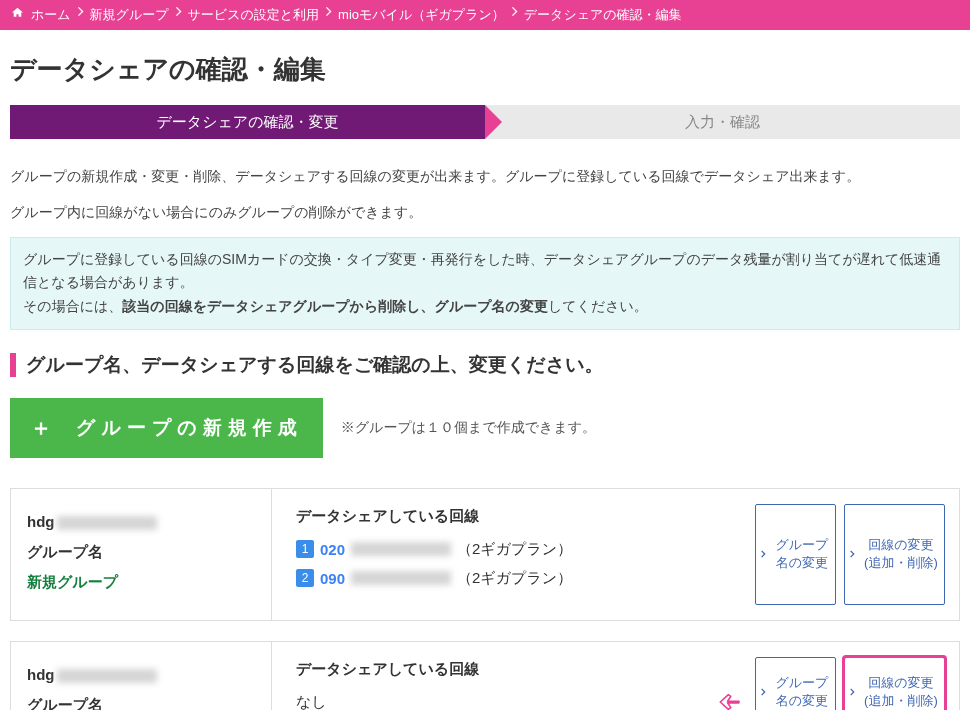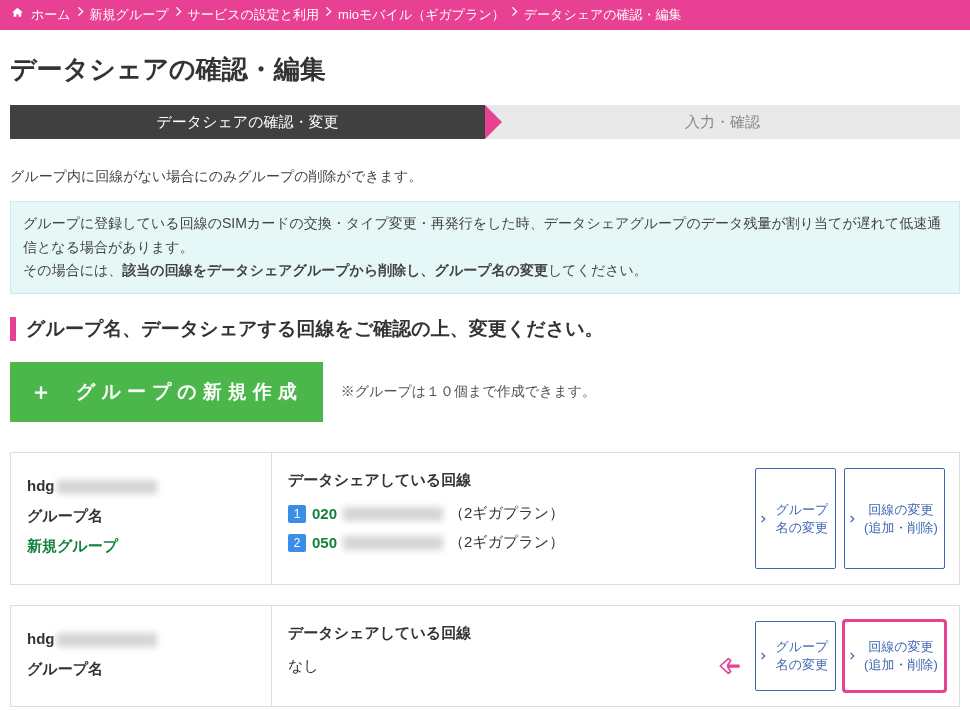--- a/index.html
+++ b/index.html
@@ -39,21 +39,21 @@
     .wizard .step {
       flex: 1;
       background: #e9e9e9;
       color: #888;
       display: flex;
       align-items: center;
       justify-content: center;
       font-size: 15px;
       position: relative;
     }
-    .wizard .step.active { background: #404040; color: #fff; }
+    .wizard .step.active { background: #701a75; color: #fff; }
     .wizard .step.active::after {
       content: "";
       position: absolute;
       right: -17px;
       top: 0;
       border-top: 17px solid transparent;
       border-bottom: 17px solid transparent;
       border-left: 17px solid #e84092;
       z-index: 2;
     }
@@ -119,21 +119,21 @@
       filter: blur(3px);
       vertical-align: middle;
       margin-left: 2px;
     }
     .group-left .lbl { font-weight: bold; color: #333; }
     .group-left .val { font-weight: bold; color: #15803d; }
 
     .group-center {
       flex: 1;
       border-left: 1px solid #ddd;
-      padding: 18px 16px 22px;
+      padding: 18px 24px 22px;
     }
     .group-center .share-title {
       font-weight: bold;
       font-size: 15px;
       margin-bottom: 14px;
     }
     .line-row {
       display: flex;
       align-items: center;
       gap: 6px;
@@ -142,21 +142,21 @@
     }
     .num-ic {
       width: 18px; height: 18px;
       background: #3a8de8;
       color: #fff;
       font-size: 12px;
       display: inline-flex;
       align-items: center; justify-content: center;
       border-radius: 2px;
     }
-    .line-pre { font-weight: bold; color: #15803d; }
+    .line-pre { font-weight: bold; color: #3b82f6; }
     .line-blur {
       display: inline-block;
       width: 100px; height: 14px;
       background: #d5d5d5;
       filter: blur(3px);
     }
     .line-plan { color: #333; }
     .none-text { color: #333; font-size: 15px; }
 
     .group-right {
@@ -231,20 +231,21 @@
 <div class="page-wrap">
 
   <h1 class="page-title">データシェアの確認・編集</h1>
 
   <div class="wizard">
     <div class="step active">データシェアの確認・変更</div>
     <div class="step">入力・確認</div>
   </div>
 
   <div class="intro">
+    <p>グループの新規作成・変更・削除、データシェアする回線の変更が出来ます。グループに登録している回線でデータシェア出来ます。</p>
     <p>グループ内に回線がない場合にのみグループの削除ができます。</p>
   </div>
 
   <div class="info-box">
     <div>グループに登録している回線のSIMカードの交換・タイプ変更・再発行をした時、データシェアグループのデータ残量が割り当てが遅れて低速通信となる場合があります。</div>
     <div>
       <span>その場合には、</span><b>該当の回線をデータシェアグループから削除し、グループ名の変更</b><span>してください。</span>
     </div>
   </div>
 
@@ -270,21 +271,21 @@
     <div class="group-center">
       <div class="share-title">データシェアしている回線</div>
       <div class="line-row">
         <span class="num-ic">1</span>
         <span class="line-pre">020</span>
         <span class="line-blur"></span>
         <span class="line-plan">（2ギガプラン）</span>
       </div>
       <div class="line-row">
         <span class="num-ic">2</span>
-        <span class="line-pre">050</span>
+        <span class="line-pre">090</span>
         <span class="line-blur"></span>
         <span class="line-plan">（2ギガプラン）</span>
       </div>
     </div>
     <div class="group-right">
       <button class="action-btn">
         <span class="chev">
             <svg viewBox="0 0 10 16" fill="none" stroke="#3f67b1" stroke-width="2">
               <path d="M2 3l5 5-5 5"></path>
             </svg>

